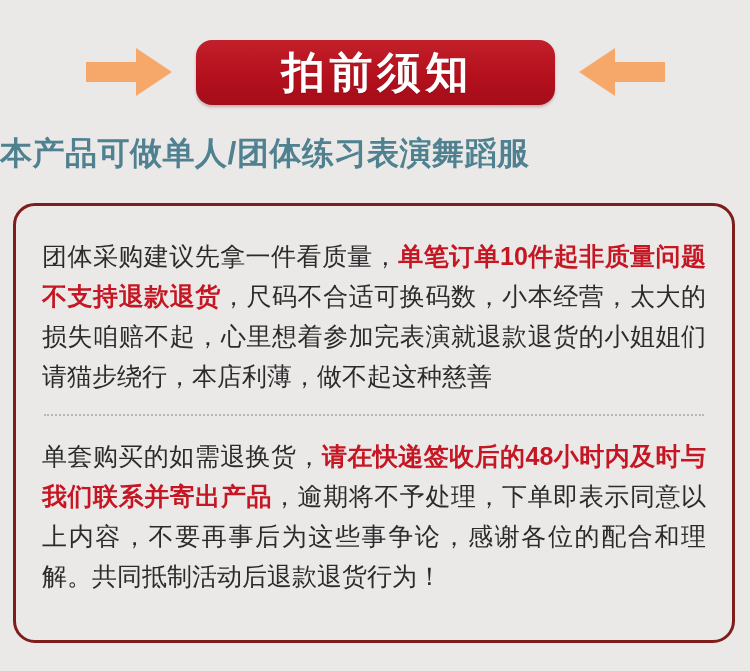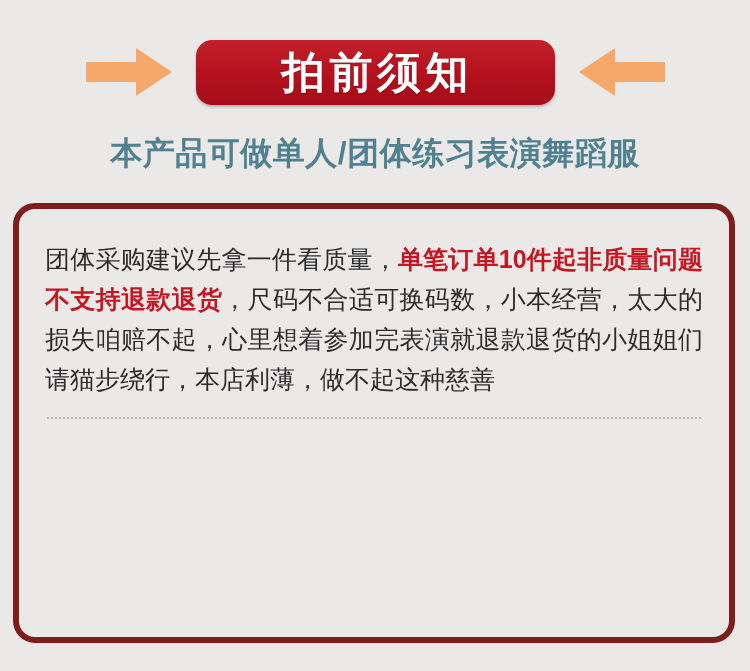--- a/index.html
+++ b/index.html
@@ -60,38 +60,37 @@
     white-space: nowrap;
     text-shadow: 0 1px 1px rgba(0,0,0,0.18);
   }
 
   
   .subtitle {
     position: absolute;
     top: 133px;
     left: 0;
     width: 750px;
-    text-align: center;
     color: #4f8190;
     font-size: 32px;
     font-weight: bold;
     letter-spacing: 0.5px;
     line-height: 1.3;
     white-space: nowrap;
   }
 
   
   .content-box {
     position: absolute;
     left: 13px;
     top: 203px;
     width: 722px;
     height: 440px;
     box-sizing: border-box;
-    border: 6px solid #7f1d1d;
+    border: 3px solid #7f1d1d;
     border-radius: 22px;
     background: transparent;
     padding: 30px 26px 20px 26px;
   }
 
   .para {
     font-size: 25px;
     line-height: 40px;
     color: #2b2b2b;
     text-align: justify;
@@ -139,14 +138,17 @@
 <div class="subtitle">本产品可做单人/团体练习表演舞蹈服</div>
 
 <div class="content-box">
 
   <p class="para p1">
     <span>团体采购建议先拿一件看质量，</span><span class="hl">单笔订单10件起非质量问题不支持退款退货</span><span>，尺码不合适可换码数，小本经营，太大的损失咱赔不起，心里想着参加完表演就退款退货的小姐姐们请猫步绕行，本店利薄，做不起这种慈善</span>
   </p>
 
   <div class="divider"></div>
 
+  <p class="para p2">
+    <span>单套购买的如需退换货，</span><span class="hl">请在快递签收后的48小时内及时与我们联系并寄出产品</span><span>，逾期将不予处理，下单即表示同意以上内容，不要再事后为这些事争论，感谢各位的配合和理解。共同抵制活动后退款退货行为！</span>
+  </p>
 
 </div>
 
 </body></html>

